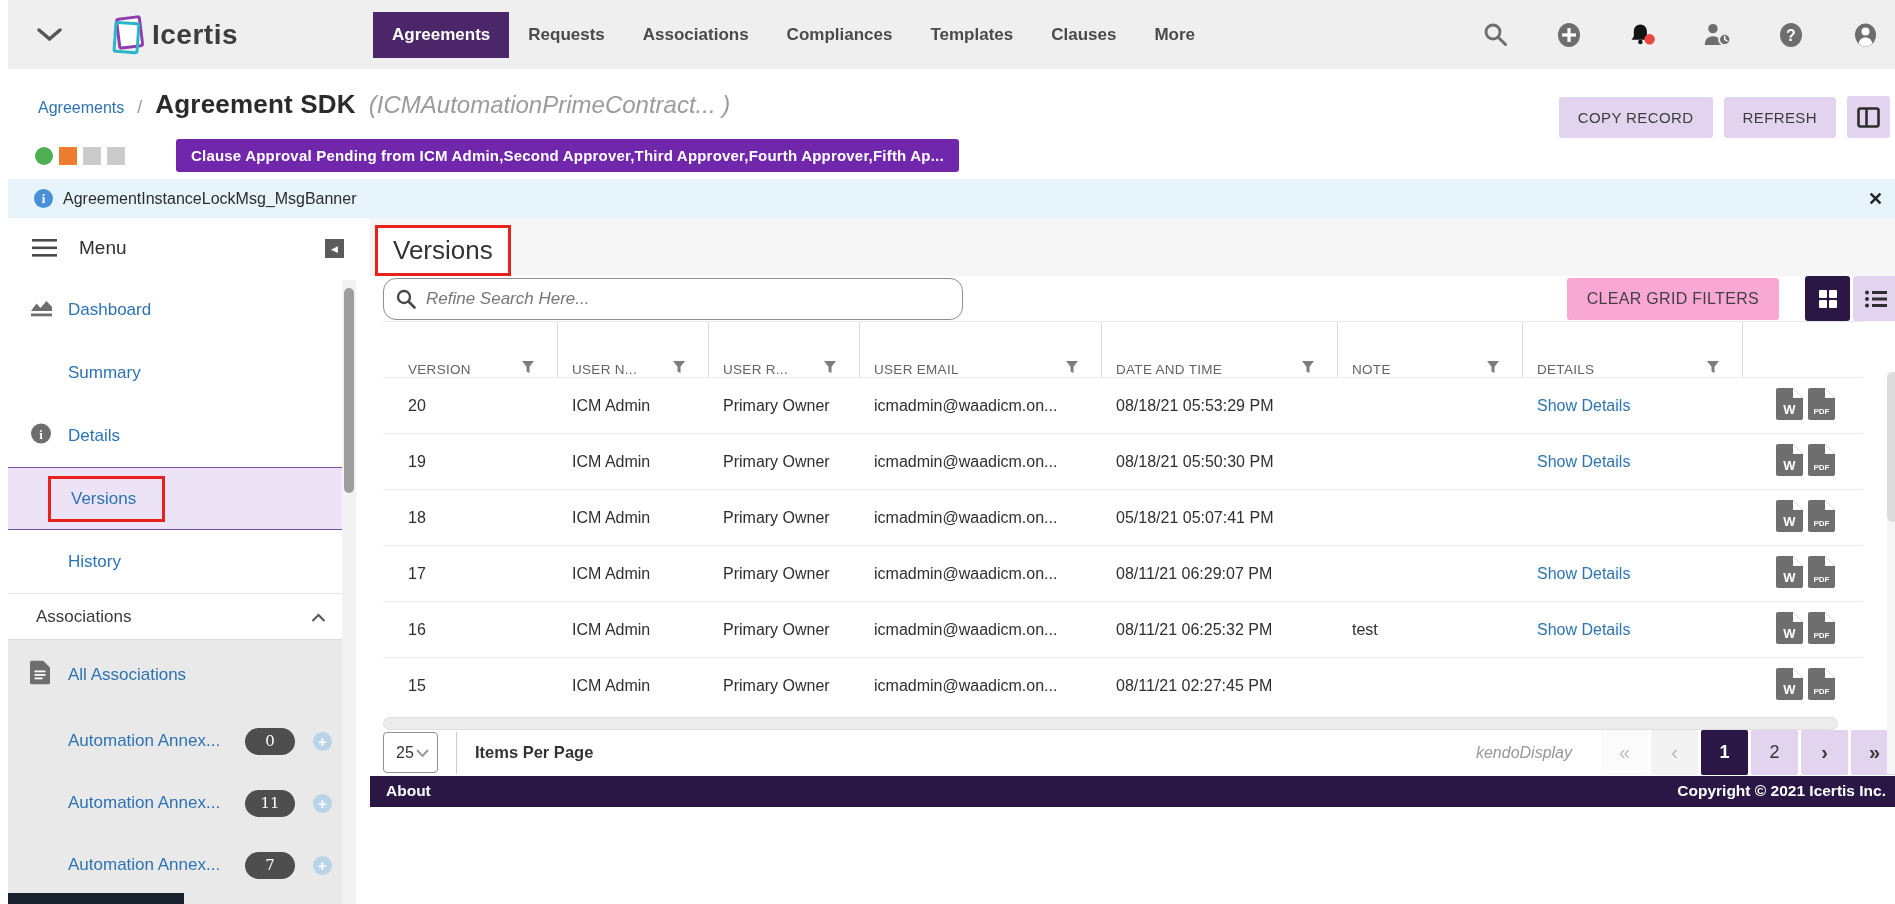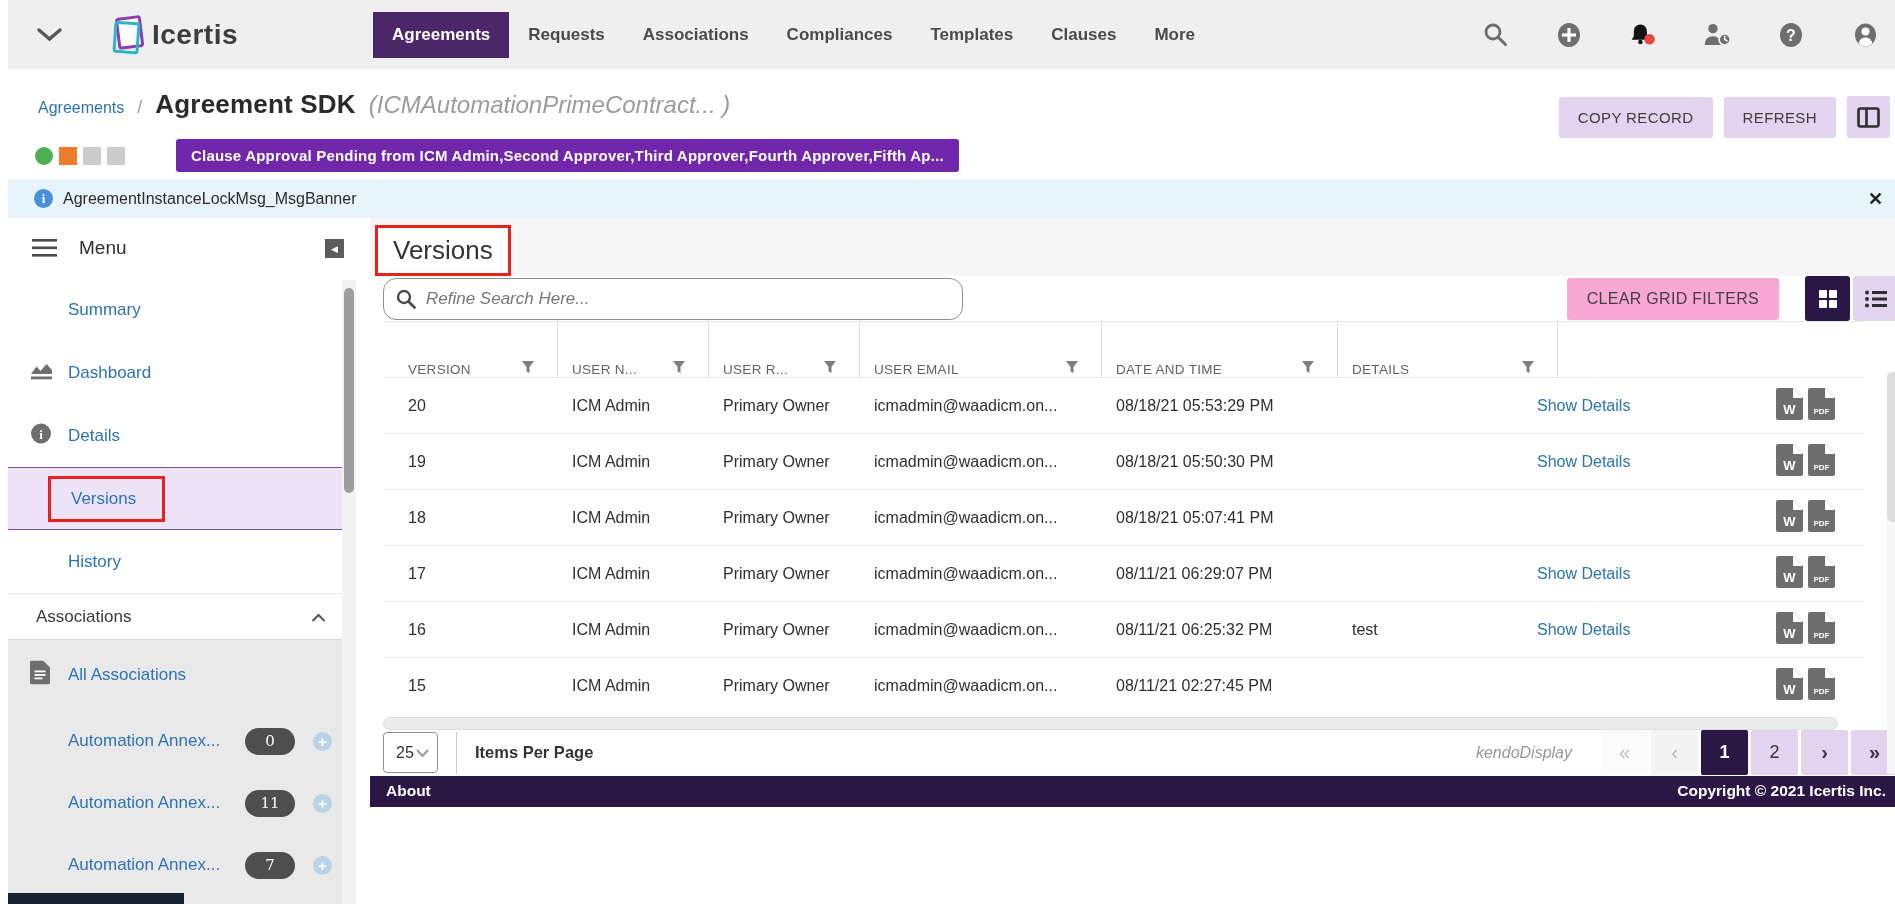--- a/index.html
+++ b/index.html
@@ -229,30 +229,30 @@
             <rect y="0" width="25" height="2.6" fill="#4a4a4a"></rect>
             <rect y="7.5" width="25" height="2.6" fill="#4a4a4a"></rect>
             <rect y="15" width="25" height="2.6" fill="#4a4a4a"></rect>
           </svg>
         <span class="menu-title">Menu</span>
         <span class="collapse-btn">◀</span>
       </div>
 
       <div>
         <div class="menu-item">
-          <span>Summary</span>
-        </div>
-        <div class="menu-item">
           <span class="mi-icon">
             <svg width="23" height="19" viewBox="0 0 23 19">
                 <path d="M1 13l5.5-7.5 4 4.5 6-7 5.5 6v4H1z" fill="#6e6e6e"></path>
                 <rect x="1" y="15.5" width="21" height="2.8" fill="#6e6e6e"></rect>
               </svg>
           </span>
           <span>Dashboard</span>
+        </div>
+        <div class="menu-item">
+          <span>Summary</span>
         </div>
         <div class="menu-item">
           <span class="mi-icon">
             <svg width="22" height="22" viewBox="0 0 22 22">
                 <circle cx="11" cy="11" r="10" fill="#6e6e6e"></circle>
                 <text x="11" y="16.5" text-anchor="middle" font-size="13" font-weight="bold" fill="#fff" font-family="Liberation Serif,serif">i</text>
               </svg>
           </span>
           <span>Details</span>
         </div>
@@ -376,20 +376,26 @@
               <span class="funnel"><svg width="14" height="14" viewBox="0 0 14 14">
                   <path d="M1 1h12L8.5 6.8V13l-3-1.6V6.8z" fill="#7d7d7d"></path>
                 </svg></span>
             </div>
             <div class="th c4">
               <span>DATE AND TIME</span>
               <span class="funnel"><svg width="14" height="14" viewBox="0 0 14 14">
                   <path d="M1 1h12L8.5 6.8V13l-3-1.6V6.8z" fill="#7d7d7d"></path>
                 </svg></span>
             </div>
+            <div class="th c5">
+              <span>NOTE</span>
+              <span class="funnel"><svg width="14" height="14" viewBox="0 0 14 14">
+                  <path d="M1 1h12L8.5 6.8V13l-3-1.6V6.8z" fill="#7d7d7d"></path>
+                </svg></span>
+            </div>
             <div class="th c6">
               <span>DETAILS</span>
               <span class="funnel"><svg width="14" height="14" viewBox="0 0 14 14">
                   <path d="M1 1h12L8.5 6.8V13l-3-1.6V6.8z" fill="#7d7d7d"></path>
                 </svg></span>
             </div>
           </div>
         <div id="grid-body">
             <div class="trow">
               <div class="td c0">20</div>
@@ -431,21 +437,21 @@
                     <path d="M17 0v10h10z" fill="#fff"></path>
                     <text x="13.5" y="26" text-anchor="middle" font-size="8" font-weight="bold" fill="#fff" font-family="Liberation Sans,sans-serif">PDF</text>
                   </svg></span>
               </div>
             </div>
             <div class="trow">
               <div class="td c0">18</div>
               <div class="td c1">ICM Admin</div>
               <div class="td c2">Primary Owner</div>
               <div class="td c3">icmadmin@waadicm.on...</div>
-              <div class="td c4">08/18/21 05:07:41 PM</div>
+              <div class="td c4">05/18/21 05:07:41 PM</div>
               <div class="td c5"></div>
               <div class="td c6"></div>
               <div class="td icons c7">
                 <span><svg width="27" height="32" viewBox="0 0 27 32">
                     <path d="M2 0h15l10 10v20a2 2 0 0 1-2 2H2a2 2 0 0 1-2-2V2a2 2 0 0 1 2-2z" fill="#6e6e6e"></path>
                     <path d="M17 0v10h10z" fill="#fff"></path>
                     <text x="13.5" y="26" text-anchor="middle" font-size="13" font-weight="bold" fill="#fff" font-family="Liberation Sans,sans-serif">W</text>
                   </svg></span>
                 <span><svg width="27" height="32" viewBox="0 0 27 32">
                     <path d="M2 0h15l10 10v20a2 2 0 0 1-2 2H2a2 2 0 0 1-2-2V2a2 2 0 0 1 2-2z" fill="#6e6e6e"></path>

